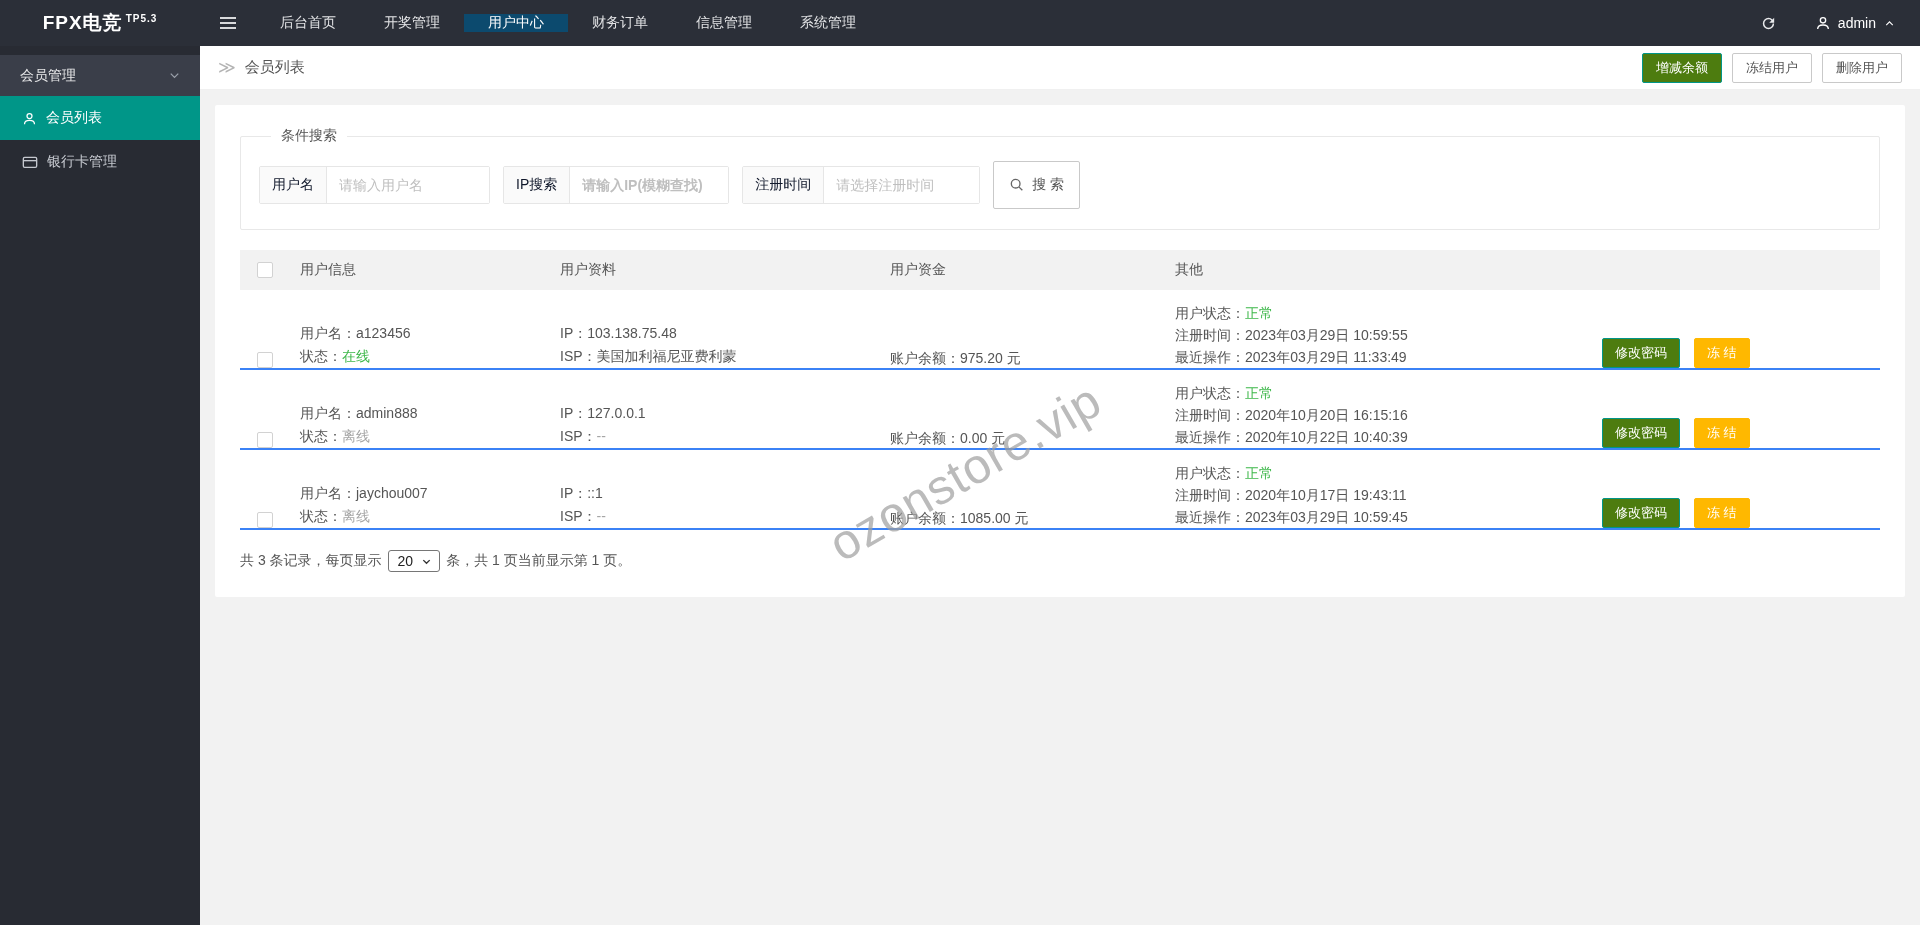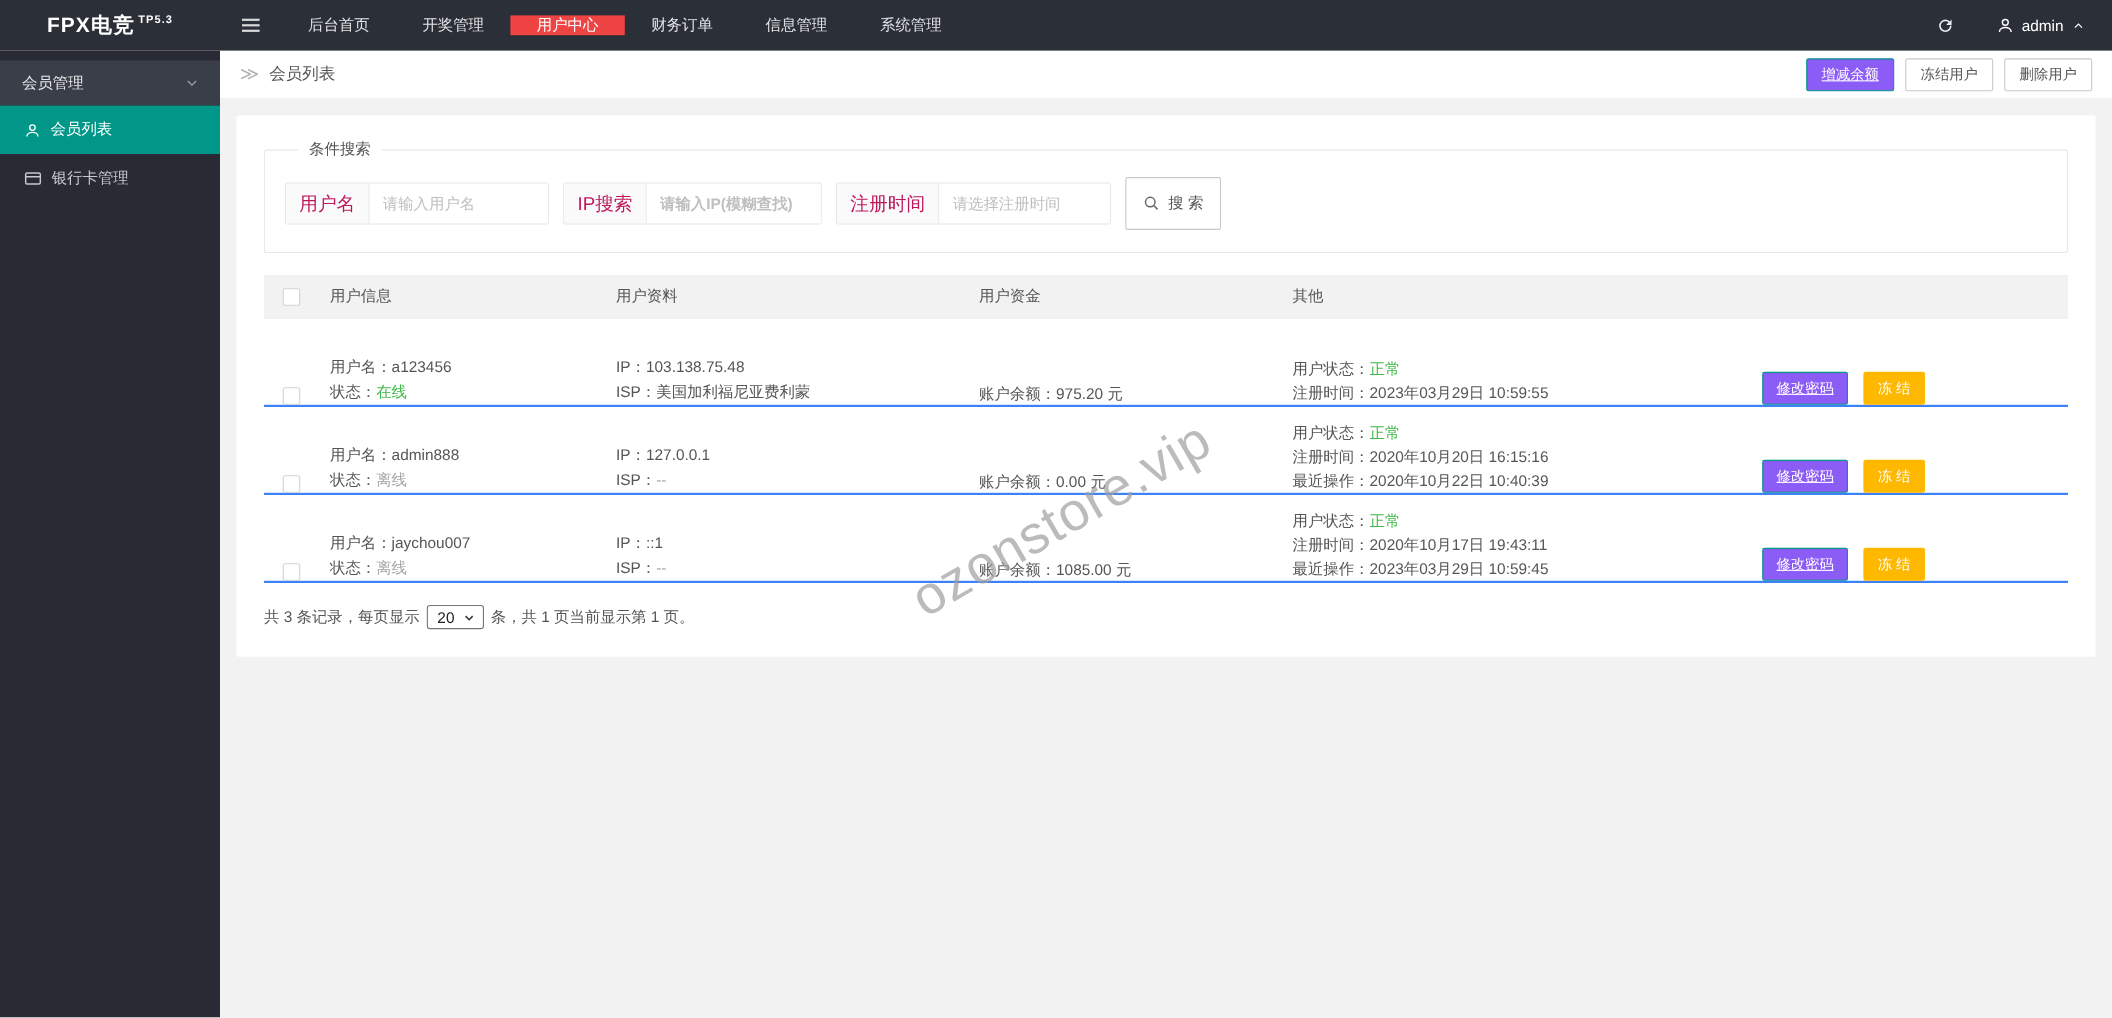--- a/index.html
+++ b/index.html
@@ -6,21 +6,21 @@
   html,body { width:1920px; height:925px; overflow:hidden; font-family:"Liberation Sans", sans-serif; background:#F2F2F2; position:relative; }
 
   
   .topbar { position:absolute; left:0; top:0; width:1920px; height:46px; background:#2B2F38; display:flex; align-items:center; z-index:20; }
   .logo { width:200px; display:flex; align-items:center; justify-content:center; color:#fff; font-size:19px; font-weight:bold; letter-spacing:1px; }
   .logo sup { font-size:10px; font-weight:bold; margin-left:3px; margin-top:-10px; }
   .hamburger { width:56px; display:flex; flex-direction:column; justify-content:center; align-items:center; gap:3px; cursor:pointer; }
   .hamburger span { display:block; width:16px; height:2px; background:#d9dadc; }
   .nav { display:flex; align-items:stretch; }
   .nav-item { display:flex; align-items:center; padding:0 24px; color:#e3e4e6; font-size:14px; cursor:pointer; }
-  .nav-item.active { background:#ef4444; color:#fff; }
+  .nav-item.active { background:#0c4a6e; color:#fff; }
   .top-right { margin-left:auto; display:flex; align-items:stretch; }
   .refresh-btn { display:flex; align-items:center; padding:0 24px; cursor:pointer; color:#e9eaec; }
   .userbox { display:flex; align-items:center; gap:7px; padding:0 24px 0 14px; color:#fff; font-size:14px; cursor:pointer; }
   .userbox svg { display:block; }
 
   
   .sidebar { position:absolute; left:0; top:46px; width:200px; height:879px; background:#282B33; z-index:10; }
   .side-group { margin-top:9px; height:41px; background:#3A3E49; display:flex; align-items:center; padding:0 18px 0 20px; color:rgba(255,255,255,.88); font-size:14px; cursor:pointer; }
   .side-group svg { margin-left:auto; color:#9aa0aa; }
   .side-item { height:44px; display:flex; align-items:center; gap:9px; padding:0 20px 0 22px; color:#c6c9d0; font-size:14px; cursor:pointer; }
@@ -28,31 +28,31 @@
   .side-item svg { flex:none; }
 
   
   .main { position:absolute; left:200px; top:46px; width:1720px; height:879px; background:#F2F2F2; }
   .crumbbar { height:44px; background:#fff; border-bottom:1px solid #f0f0f0; display:flex; align-items:center; padding:0 18px; }
   .crumb-icon { color:#b3b3b3; font-size:17px; margin-right:9px; }
   .crumb-title { color:#555; font-size:15px; }
   .crumb-btns { margin-left:auto; display:flex; gap:10px; }
   .btn { border:1px solid transparent; border-radius:2px; font-size:13px; cursor:pointer; font-family:"Liberation Sans", sans-serif; }
   .btn-top { height:30px; padding:0 13px; }
-  .btn-teal { background:#8b5cf6; color:#fff; border-color:#009688;text-decoration:underline; }
+  .btn-teal { background:#4d7c0f; color:#fff; border-color:#009688; }
   .btn-plain { background:#fff; color:#555; border-color:#C9C9C9; }
 
   .content { padding:15px; }
   .card { background:#fff; border-radius:2px; padding:22px 25px 25px; min-height:455px; }
 
   fieldset.search-set { border:1px solid #E8E8E8; border-radius:2px; padding:16px 18px 20px; }
   fieldset.search-set legend { margin-left:12px; padding:0 10px; color:#555; font-size:14px; }
   .search-row { display:flex; align-items:center; gap:13px; }
   .igroup { display:flex; height:38px; border:1px solid #E6E6E6; border-radius:2px; background:#fff; }
-  .ilabel { display:flex; align-items:center; padding:0 12px; background:#FAFAFA; border-right:1px solid #E6E6E6; color:#be185d; font-size:17px; white-space:nowrap;text-align:right; }
+  .ilabel { display:flex; align-items:center; padding:0 12px; background:#FAFAFA; border-right:1px solid #E6E6E6; color:#0f172a; font-size:14px; white-space:nowrap;text-align:right; }
   .igroup input { border:none; outline:none; padding:0 12px; font-size:14px; color:#555; font-family:"Liberation Sans", sans-serif; }
   .igroup input::placeholder { color:#BFBFBF; }
   .w-user input { width:162px; } .w-ip input { width:158px;font-weight:bold; } .w-time input { width:155px; }
   .iselect { position:relative; width:152px; display:flex; align-items:center; padding:0 30px 0 12px; color:#999; font-size:14px; cursor:pointer; }
   .caret-down { position:absolute; right:12px; top:16px; width:0; height:0; border-left:5px solid transparent; border-right:5px solid transparent; border-top:6px solid #9a9a9a; }
   .search-btn { display:flex; align-items:center; gap:7px; height:48px; padding:0 15px; background:#fff; border:1px solid #C9C9C9; border-radius:2px; color:#555; font-size:14px; cursor:pointer; font-family:"Liberation Sans", sans-serif; }
 
   
   .thead { margin-top:20px; display:flex; align-items:center; height:40px; background:#F2F2F2; color:#555; font-size:14px; }
   .tc { padding:0 10px; }
@@ -200,20 +200,21 @@
     <div class="tc c-profile">
       <div class="line"><span class="lbl">IP：</span><span>103.138.75.48</span></div>
       <div class="line"><span class="lbl">ISP：</span><span>美国加利福尼亚费利蒙</span></div>
     </div>
     <div class="tc c-fund">
       <span class="lbl">账户余额：</span><span>975.20</span><span class="unit">元</span>
     </div>
     <div class="tc c-other">
       <div class="line"><span class="lbl">用户状态：</span><span class="green">正常</span></div>
       <div class="line"><span class="lbl">注册时间：</span><span>2023年03月29日 10:59:55</span></div>
+      <div class="line"><span class="lbl">最近操作：</span><span>2023年03月29日 11:33:49</span></div>
     </div>
     <div class="tc c-actions">
       <button class="btn btn-row btn-teal">修改密码</button>
       <button class="btn btn-row btn-yellow">冻 结</button>
     </div>
   </div>
           <div class="trow">
     <div class="tc c-check">
               <span class="checkbox"></span>
             </div>

